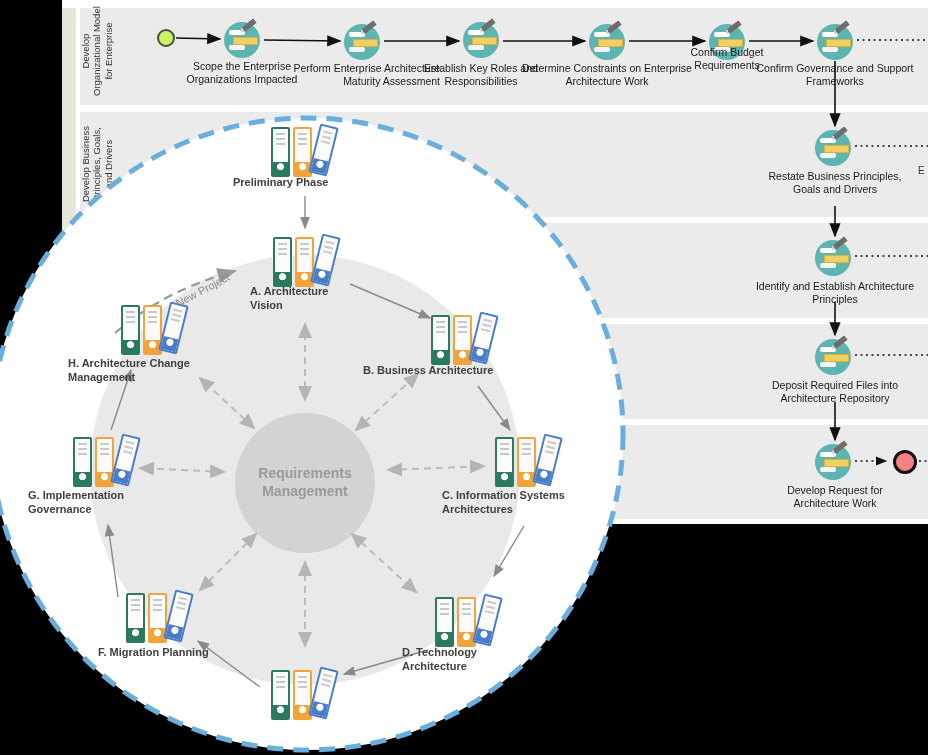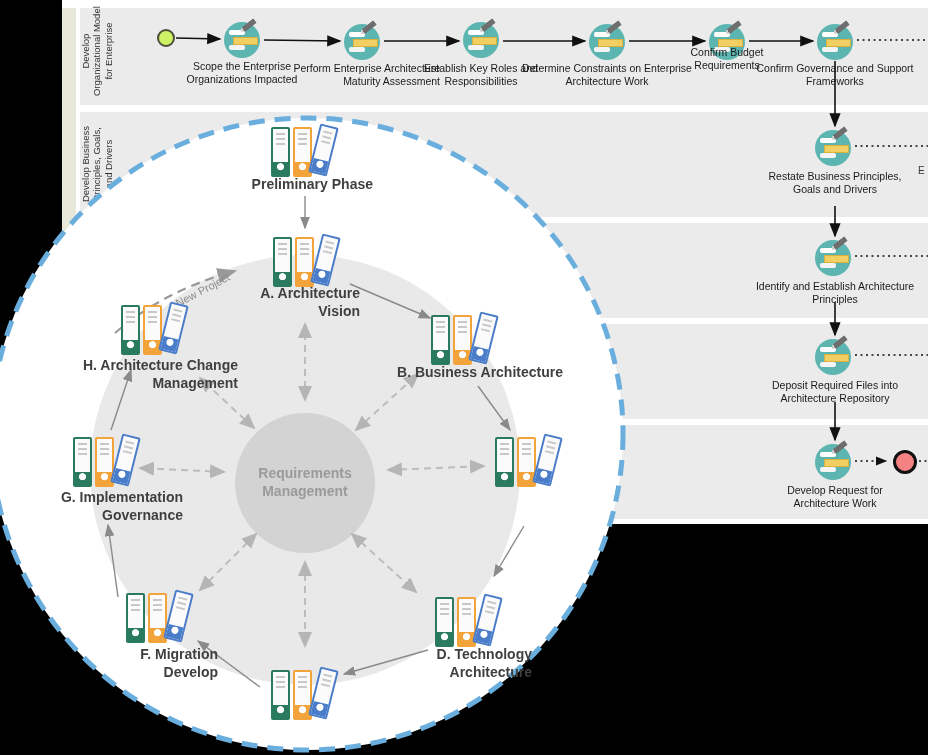--- a/index.html
+++ b/index.html
@@ -63,22 +63,22 @@
       linear-gradient(#c8c8c8,#c8c8c8),
       linear-gradient(#c8c8c8,#c8c8c8),
       linear-gradient(#c8c8c8,#c8c8c8);
     background-size:100% 100%, 100% 13px, 9px 2px, 9px 2px, 9px 2px;
     background-position:0 0, 0 100%, 50% 4px, 50% 9px, 50% 14px;
     background-repeat:no-repeat;
   }
   .b1 { --c:#2a7a5f; left:0;    top:2px; }
   .b2 { --c:#f2a33a; left:22px; top:2px; }
   .b3 { --c:#4a7dc9; left:43px; top:0;   transform:rotate(14deg); }
-  .phase-label { position:absolute; text-align:right; font-weight:bold;
-                 font-size:14px; line-height:1.3; color:#3f3f3f; z-index:4; }
+  .phase-label { position:absolute; text-align:left; font-weight:bold;
+                 font-size:11px; line-height:1.3; color:#3f3f3f; z-index:4; }
 </style>
 </head>
 <body>
 
 <div id="screen">
 
   <div class="pool-bg"></div>
   <div class="pool-strip"></div>
   <div class="lane lane1"></div>
   <div class="lane lane2"></div>
@@ -269,20 +269,21 @@
   </div>
   <div class="phase-label" style="left:363px; top:363px; width:200px;">B. Business Architecture</div>
 
   <div class="phase" style="left:495px; top:435px;">
     <div class="binders">
         <i class="bnd b1"></i>
         <i class="bnd b2"></i>
         <i class="bnd b3"></i>
       </div>
   </div>
+  <div class="phase-label" style="left:442px; top:488px; width:170px;">C. Information Systems Architectures</div>
 
   <div class="phase" style="left:435px; top:595px;">
     <div class="binders">
         <i class="bnd b1"></i>
         <i class="bnd b2"></i>
         <i class="bnd b3"></i>
       </div>
   </div>
   <div class="phase-label" style="left:402px; top:645px; width:130px;">D. Technology Architecture</div>
 
@@ -294,21 +295,21 @@
       </div>
   </div>
 
   <div class="phase" style="left:126px; top:591px;">
     <div class="binders">
         <i class="bnd b1"></i>
         <i class="bnd b2"></i>
         <i class="bnd b3"></i>
       </div>
   </div>
-  <div class="phase-label" style="left:98px; top:645px; width:120px;">F. Migration Develop</div>
+  <div class="phase-label" style="left:98px; top:645px; width:120px;">F. Migration Planning</div>
 
   <div class="phase" style="left:73px; top:435px;">
     <div class="binders">
         <i class="bnd b1"></i>
         <i class="bnd b2"></i>
         <i class="bnd b3"></i>
       </div>
   </div>
   <div class="phase-label" style="left:28px; top:488px; width:155px;">G. Implementation Governance</div>
 

